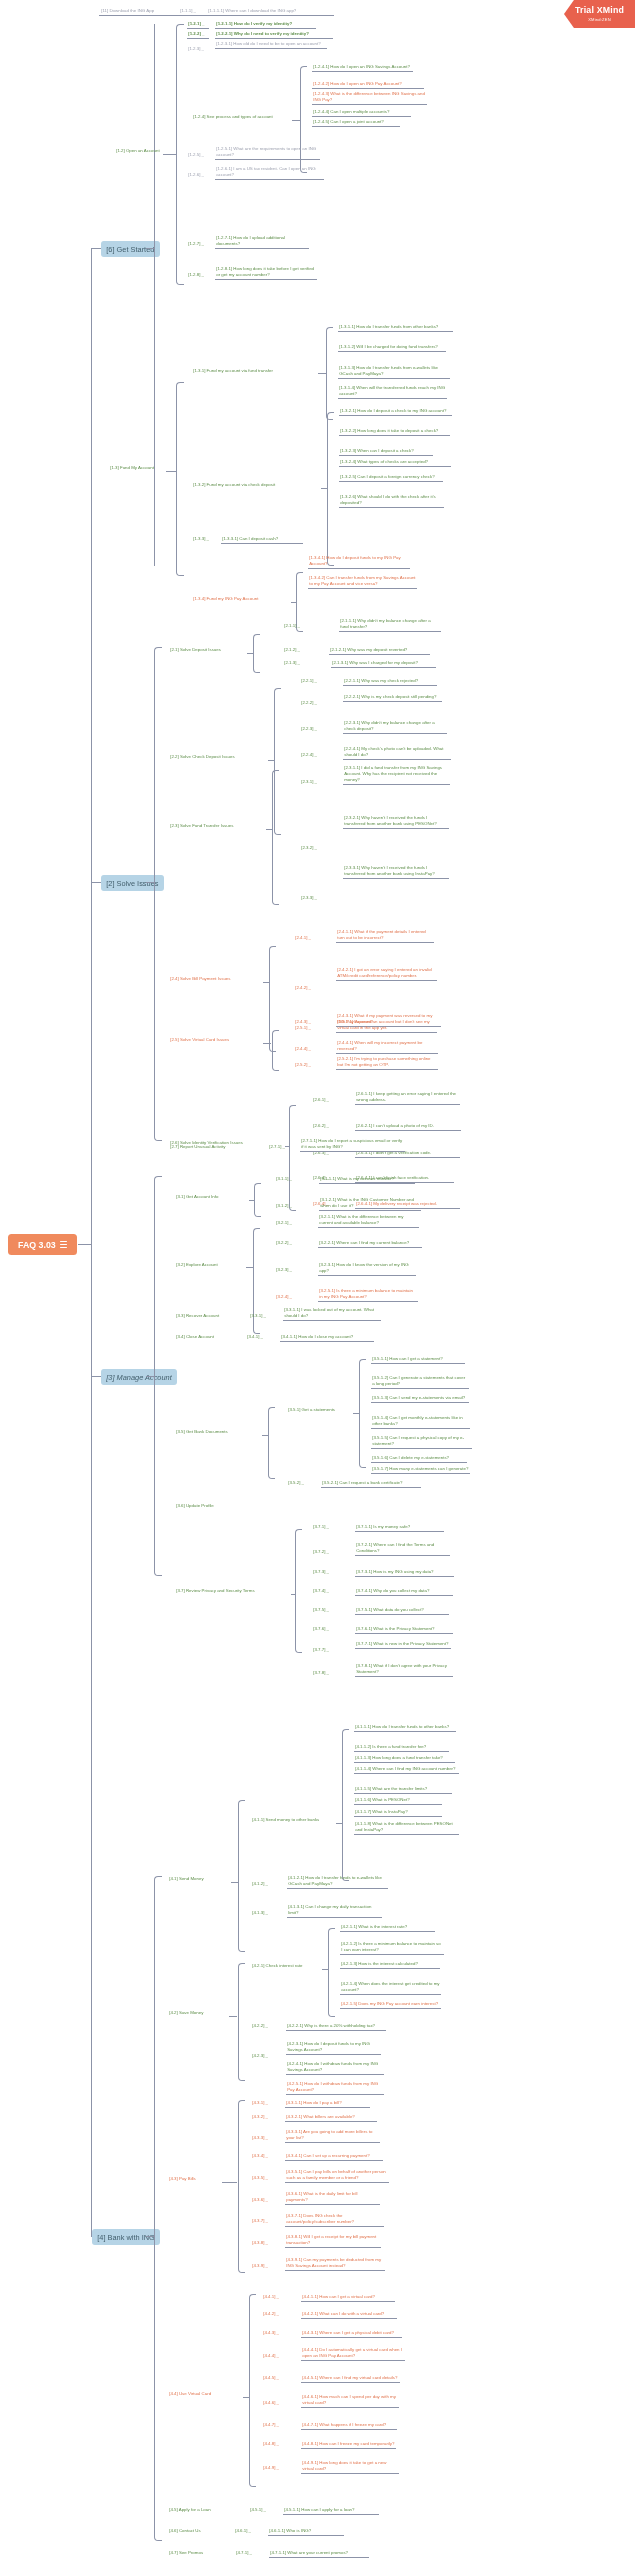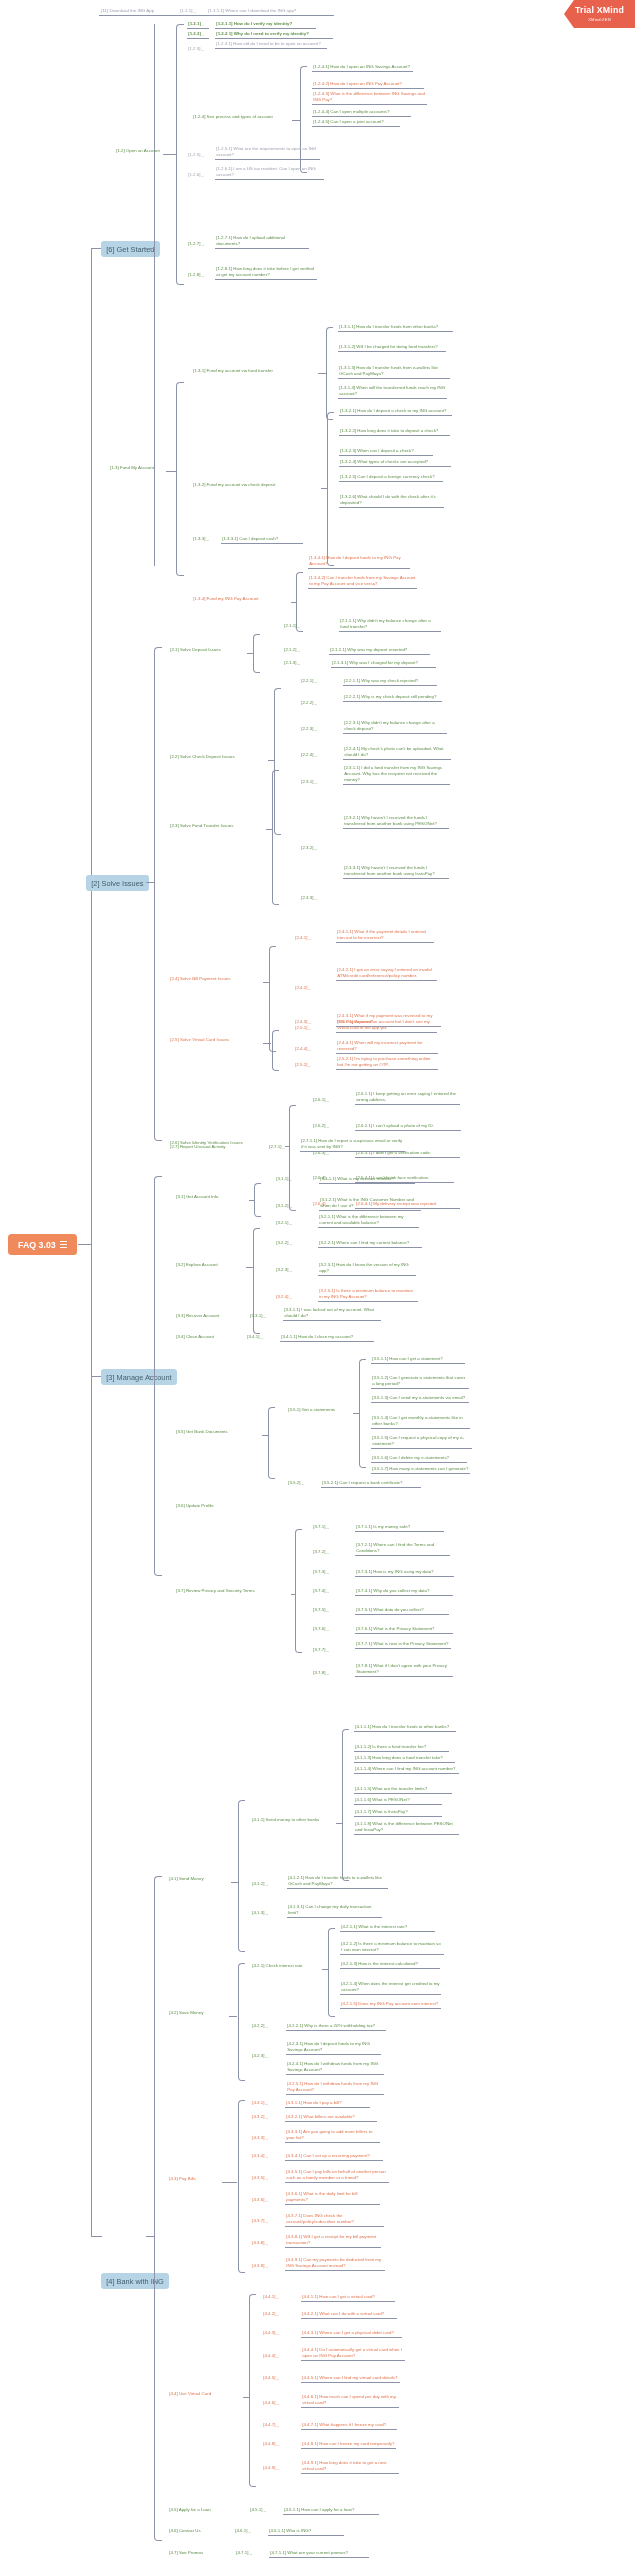--- a/index.html
+++ b/index.html
@@ -92,23 +92,23 @@
 <div class="hline" style="left:78px; top:1244px; width:13px;"></div>
 <div class="vline" style="left:91px; top:248px;  height:996px;"></div>
 <div class="vline" style="left:91px; top:1244px; height:992px;"></div>
 
 <div class="hline" style="left:91px; top:248px;  width:10.6px;"></div>
 <div class="hline" style="left:91px; top:882px; width:10.6px;"></div>
 <div class="hline" style="left:91px; top:1376px; width:10.6px;"></div>
 <div class="hline" style="left:91px; top:2236px; width:10.6px;"></div>
 
 <div class="l1" style="left:101px; top:241px;"><span>[6] Get Started</span></div>
-<div class="l1" style="left:86px; top:875px;text-align:center;"><span>[2] Solve Issues</span></div>
-<div class="l1" style="left:101px; top:1369px;"><span>[3] Manage Account</span></div>
-<div class="l1" style="left:101px; top:2229px;margin-top:44px;"><span>[4] Bank with ING</span></div>
+<div class="l1" style="left:101px; top:875px;text-align:center;"><span>[2] Solve Issues</span></div>
+<div class="l1" style="left:101px; top:1369px;font-style:italic;"><span>[3] Manage Account</span></div>
+<div class="l1" style="left:92px; top:2229px;"><span>[4] Bank with ING</span></div>
 
 <div class="hline" style="left:146px; top:248px; width:8.2px;"></div>
 <div class="vline" style="left:154px; top:23.5px;  height:225px;"></div>
 <div class="vline" style="left:154px; top:248px; height:318px;"></div>
 
 <div class="topic nb gy" style="left:100px; top:8.2px; width:69px;">[11] Download the ING App</div>
 <div class="topic nb gy" style="left:179px; top:8.2px; width:22.3px;">[1.1.1] _</div>
 <div class="topic nb gy" style="left:207px; top:8.2px; width:124px;">[1.1.1.1] Where can I download the ING app?</div>
 <div class="hline" style="left:99px; top:15.3px; width:235px;"></div>
 

